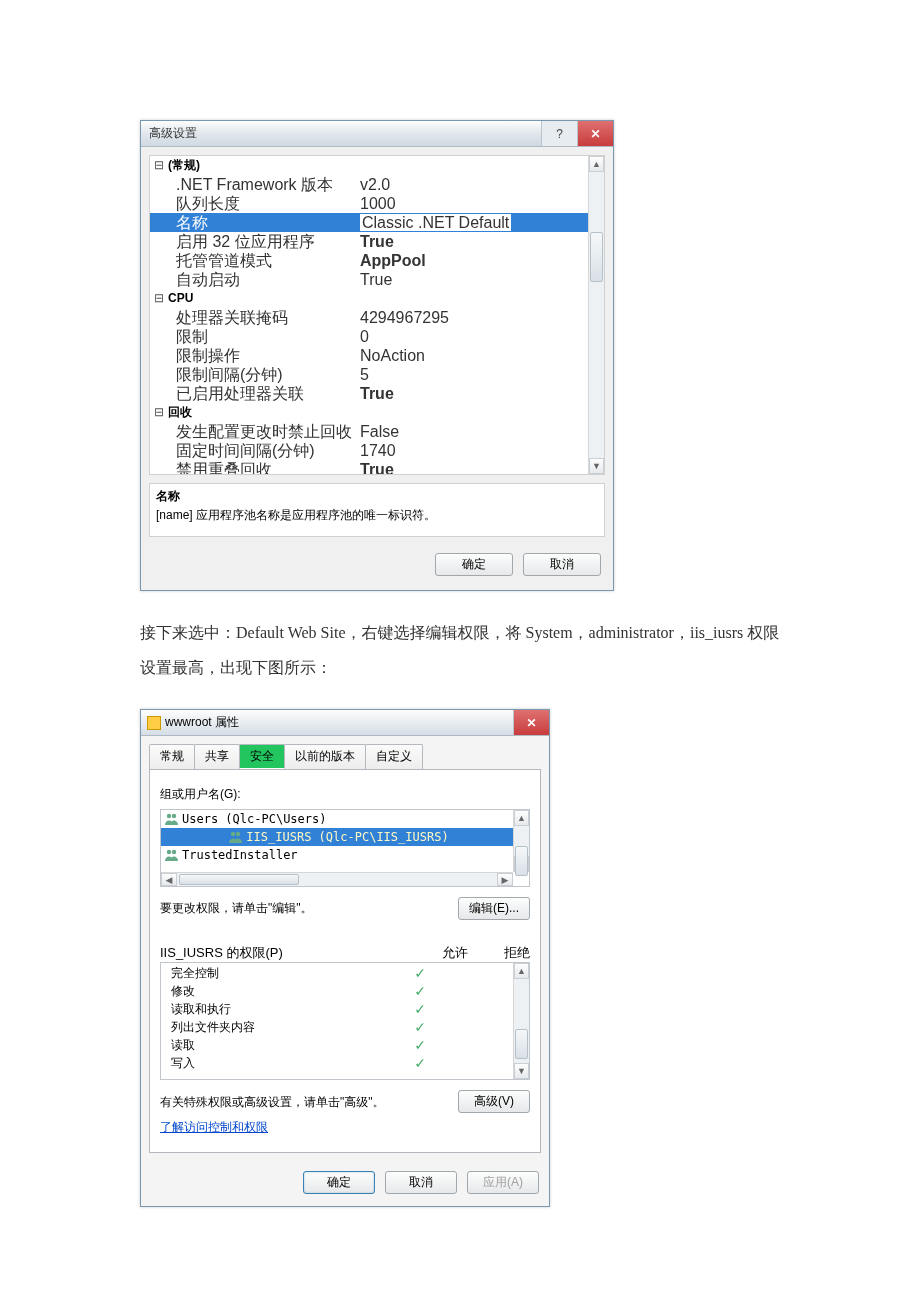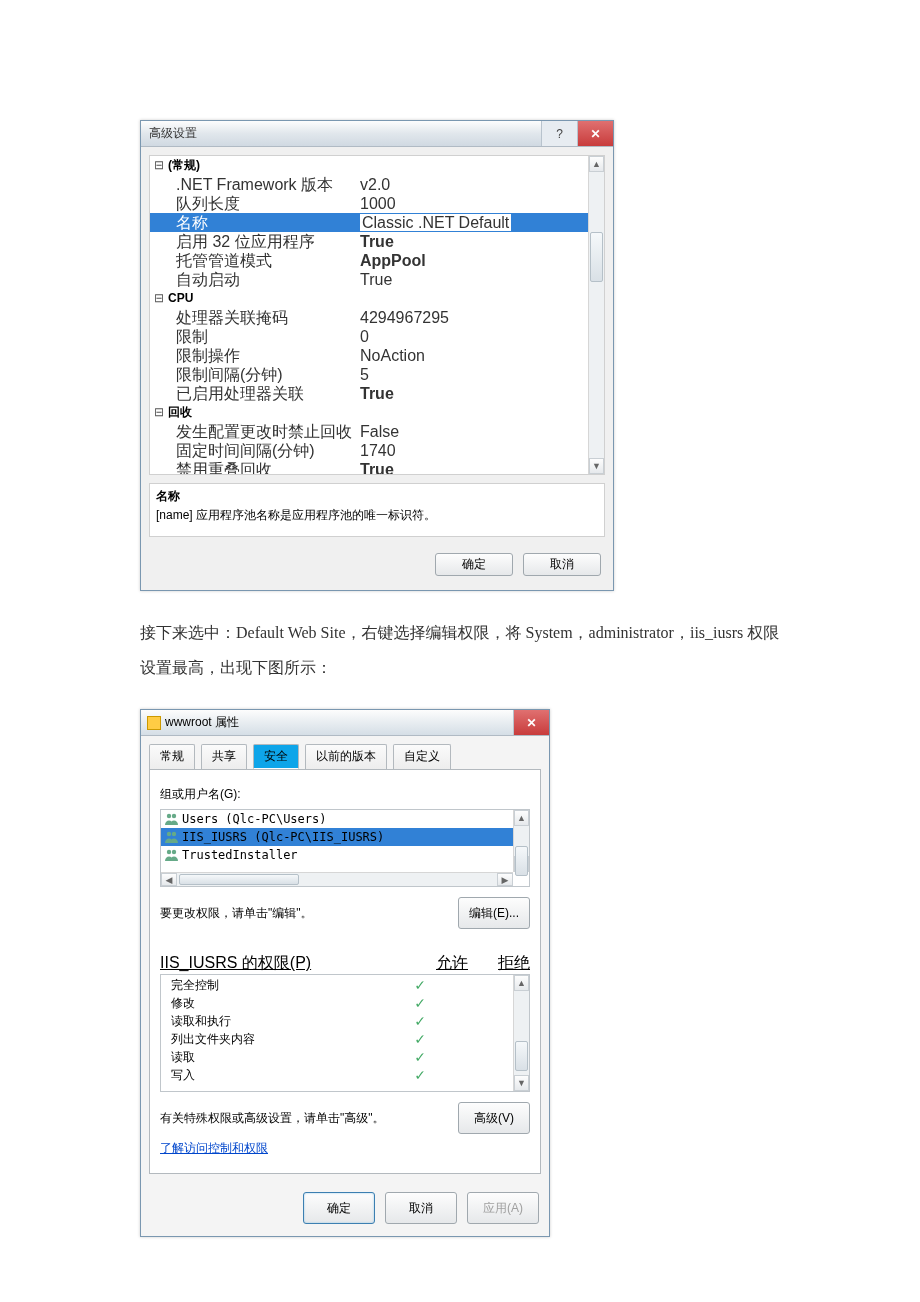--- a/index.html
+++ b/index.html
@@ -89,58 +89,58 @@
   height: 26px;
   background: linear-gradient(to bottom, #fdfdfd 0%, #e8edf1 50%, #d5dee6 100%);
   border-bottom: 1px solid #b0bac4;
   display: flex;
   align-items: center;
   justify-content: space-between;
   padding-left: 6px;
 }
 .titlebar2 .ticon { width: 14px; height: 14px; background: #ffcc44; border: 1px solid #cc9900; margin-right: 4px; }
 .titlebar2 .tlabel { font-size: 12px; }
-.tabs { display: flex; padding: 8px 8px 0 8px; gap: 7px; }
+.tabs { display: flex; padding: 8px 8px 0 8px; gap: 0; }
 .tab {
   border: 1px solid #b3b9be;
   border-bottom: none;
   background: linear-gradient(#fbfbfb,#ededed);
   padding: 3px 10px;
   font-size: 12px;
   border-radius: 2px 2px 0 0;
   margin-right: -1px;
   cursor: pointer;
 }
-.tab.active { background: #0ea5e9; position: relative; z-index: 2; border-bottom: 1px solid #fff; }
+.tab.active { background: #22c55e; position: relative; z-index: 2; border-bottom: 1px solid #fff; }
 .tab-body { margin: 0 8px 8px 8px; background: #fff; border: 1px solid #b3b9be; padding: 10px 10px; }
 .lbl { font-size: 12px; margin: 6px 0; }
 .listbox { border: 1px solid #c0c6cb; background: #fff; height: 78px; position: relative; margin-bottom: 6px; }
 .listbox-content { position: absolute; inset: 0 16px 14px 0; }
 .listitem { display: flex; align-items: center; height: 18px; padding-left: 3px; font-size: 12px; font-family: "SimSun", monospace; }
 .listitem .gicon { width: 16px; display: inline-flex; align-items: center; justify-content: center; margin-right: 2px; }
 .listitem .gicon svg { width: 16px; height: 14px; }
-.listitem.sel { background: #3181d6; color: #000000; }
+.listitem.sel { background: #3181d6; color: #fef9c3; justify-content: center; }
 .hscroll { position: absolute; left: 0; right: 16px; bottom: 0; height: 14px; background: #eef1f3; border-top: 1px solid #d6d6d6; display: flex; }
 .hs-arrow { width: 16px; background: linear-gradient(#fdfdfd,#e6e9ec); border: 1px solid #c9cfd4; display: flex; align-items: center; justify-content: center; font-size: 9px; color: #666; }
 .hs-track { flex: 1; position: relative; }
 .hs-thumb { position: absolute; top: 1px; bottom: 1px; left: 2px; width: 120px; background: linear-gradient(#f5f8fa,#d9e0e6); border: 1px solid #b5c0c8; border-radius: 2px; }
 .editline { display: flex; justify-content: space-between; align-items: center; margin: 10px 0; }
-.perm-head { display: flex; font-size: 16px; margin-top: 24px; text-decoration: underline; }
+.perm-head { display: flex; font-size: 13px; margin-top: 24px; }
 .perm-head .phl { flex: 1; }
 .perm-head .phc { width: 62px; text-align: right; }
 .perm-list { border: 1px solid #c0c6cb; background: #fff; height: 118px; position: relative; }
 .perm-content { position: absolute; inset: 0 16px 0 0; padding: 2px 0; }
 .perm-row { display: flex; height: 18px; align-items: flex-start; font-size: 12px; }
 .perm-row .pn { flex: 1; padding-left: 10px; font-family: "SimSun", monospace; }
 .perm-row .pc { width: 62px; text-align: center; color: #4a6; font-size: 14px; }
 .advline { display: flex; justify-content: space-between; align-items: center; margin: 10px 0 6px; font-size: 12px; }
 .advline .advtxt { max-width: 240px; line-height: 14px; }
 .link { color: #0046cc; text-decoration: underline; margin: 6px 0; font-size: 12px; cursor: pointer; }
 .dlg2-btns { display: flex; justify-content: flex-end; gap: 10px; padding: 10px 10px 12px; }
-.wbtn2 { min-width: 72px; height: 32px; background: linear-gradient(#fdfdfd,#e6e8ea); border: 1px solid #a0a8ae; border-radius: 3px; font-size: 12px; cursor: pointer; }
+.wbtn2 { min-width: 72px; height: 23px; background: linear-gradient(#fdfdfd,#e6e8ea); border: 1px solid #a0a8ae; border-radius: 3px; font-size: 12px; cursor: pointer; }
 .wbtn2.disabled { color: #a0a0a0; }
 .wbtn2.default { border: 1px solid #3c7fb1; box-shadow: inset 0 0 2px #8cc4e6; }
 </style>
 </head>
 <body>
 
 <div class="dialog1">
   <div class="titlebar">
     <span class="titlebar-text">高级设置</span>
     <div class="title-btns">

